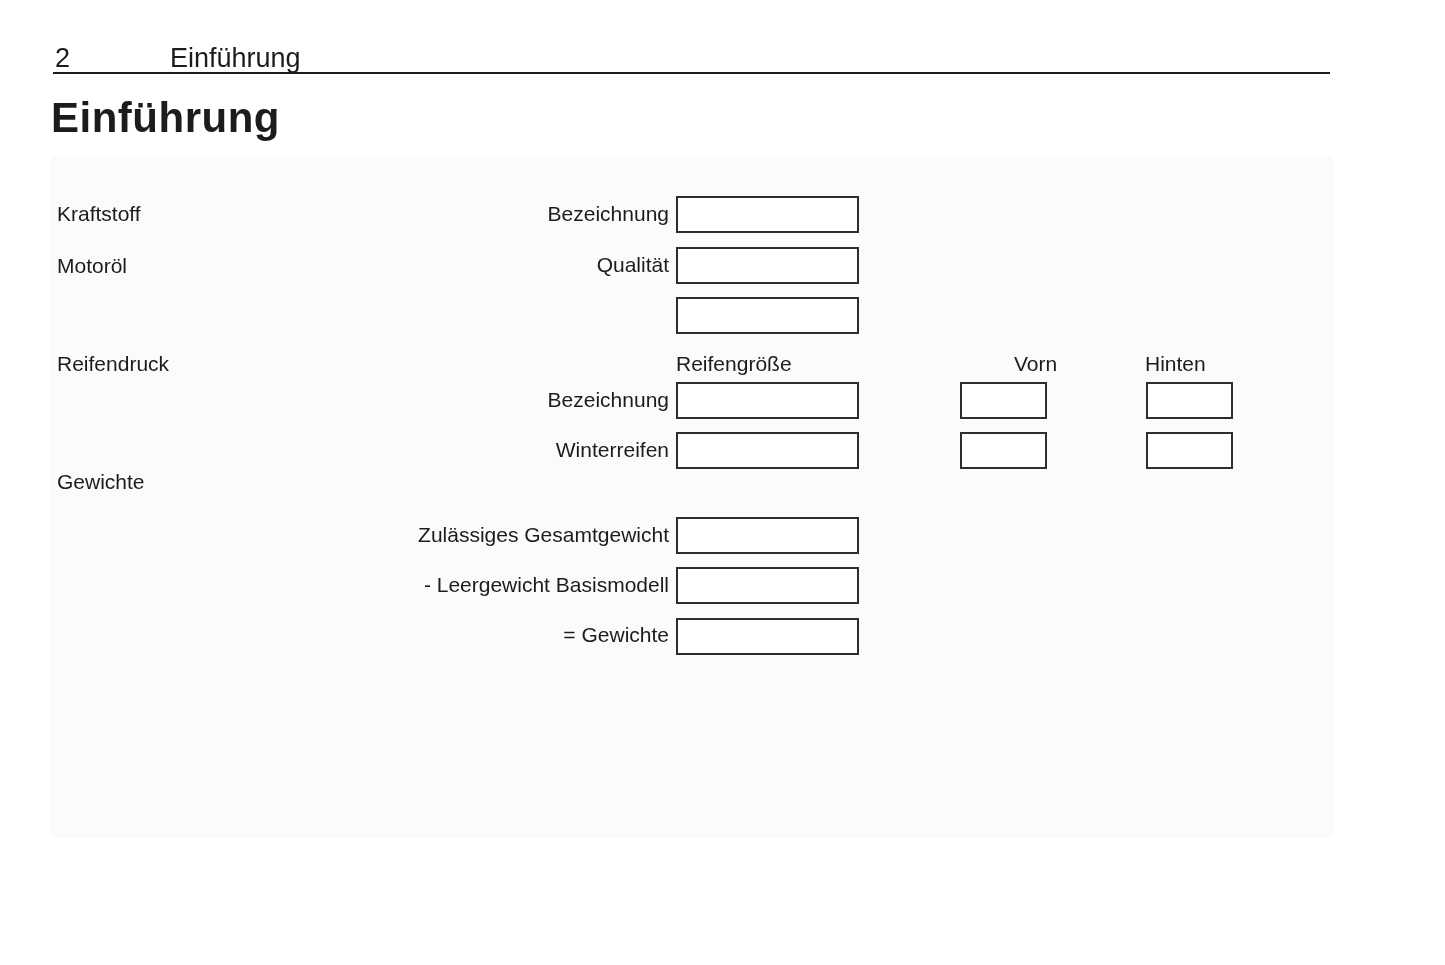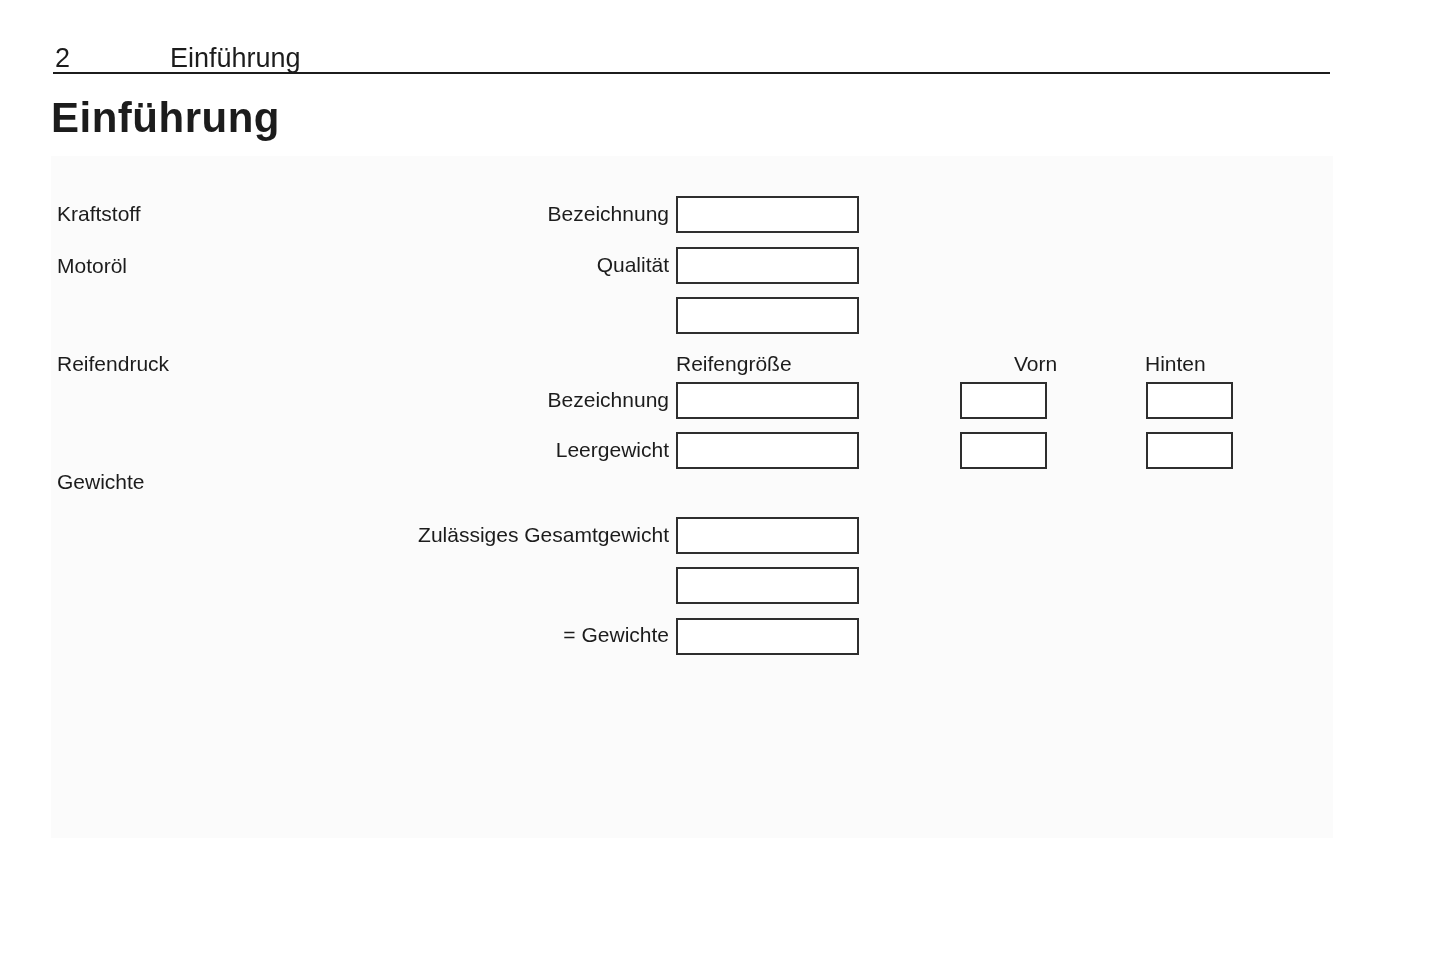--- a/index.html
+++ b/index.html
@@ -91,26 +91,27 @@
 
   <div class="lbl" style="left:676px; top:350px">Reifengröße</div>
   <div class="lbl" style="left:1014px; top:350px">Vorn</div>
   <div class="lbl" style="left:1145px; top:350px">Hinten</div>
 
   <div class="lbl field-lbl" style="top:386px">Bezeichnung</div>
   <input class="fill-box box-main" style="top: 382px;" type="text" value="">
   <input class="fill-box box-front" style="top: 382px;" type="text" value="">
   <input class="fill-box box-rear" style="top: 382px;" type="text" value="">
 
-  <div class="lbl field-lbl" style="top:436px">Leergewicht</div>
+  <div class="lbl field-lbl" style="top:436px">Winterreifen</div>
   <input class="fill-box box-main" style="top: 432px;" type="text" value="">
   <input class="fill-box box-front" style="top: 432px;" type="text" value="">
   <input class="fill-box box-rear" style="top: 432px;" type="text" value="">
 
   <div class="lbl field-lbl" style="top:521px">Zulässiges Gesamtgewicht</div>
   <input class="fill-box box-main" style="top: 517px;" type="text" value="">
 
+  <div class="lbl field-lbl" style="top:571px">- Leergewicht Basismodell</div>
   <input class="fill-box box-main" style="top: 567px;" type="text" value="">
 
   <div class="lbl field-lbl" style="top:621px">= Gewichte</div>
   <input class="fill-box box-main" style="top: 618px;" type="text" value="">
 
 </div>
 
 </body></html>

